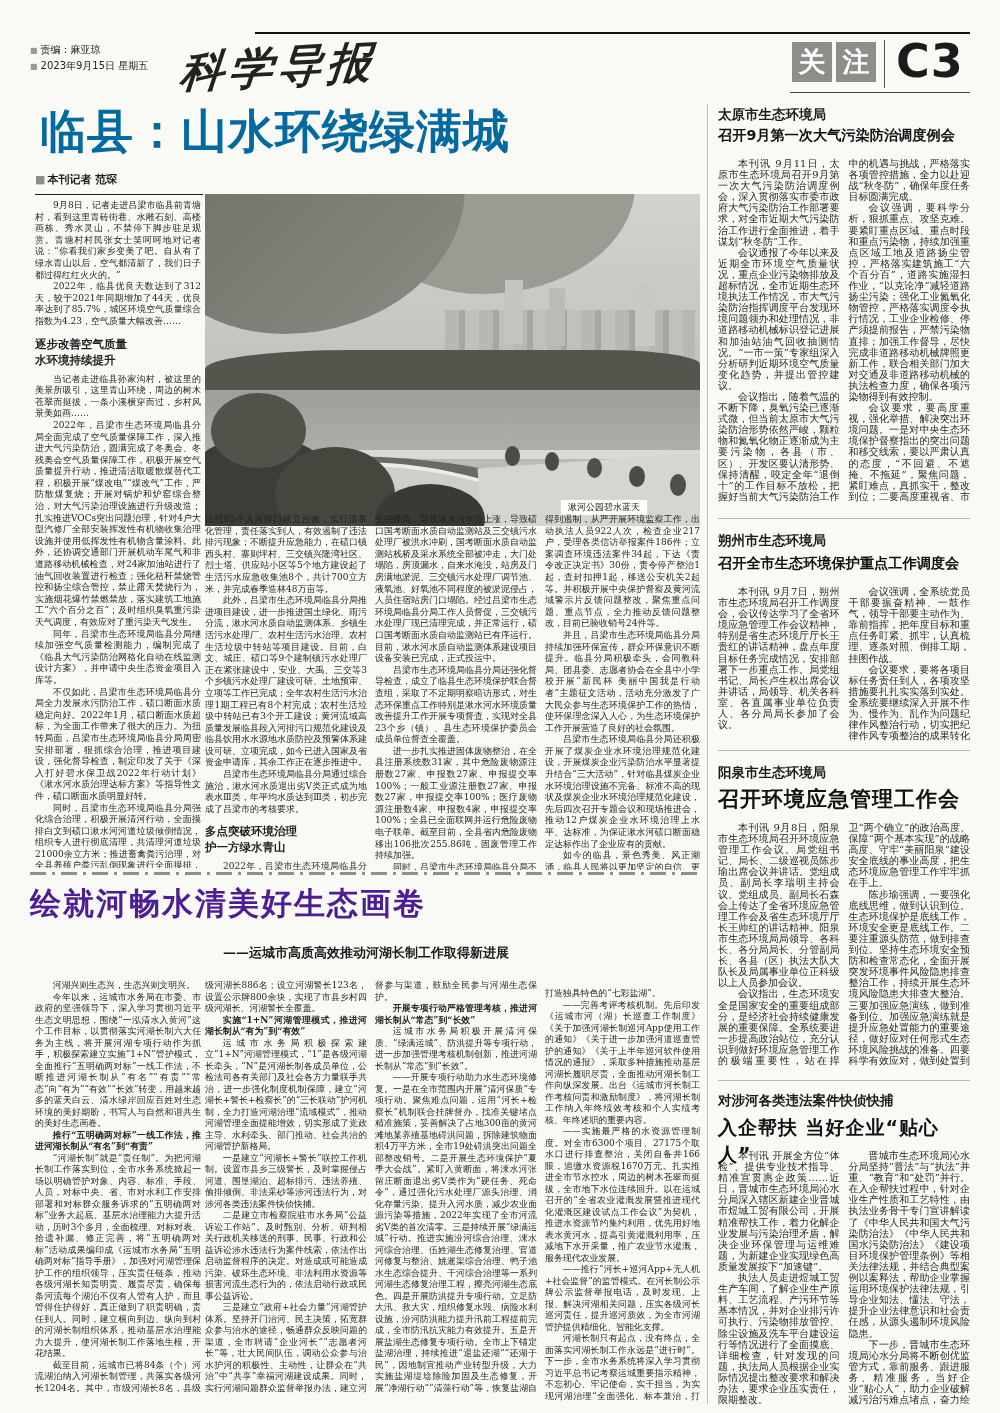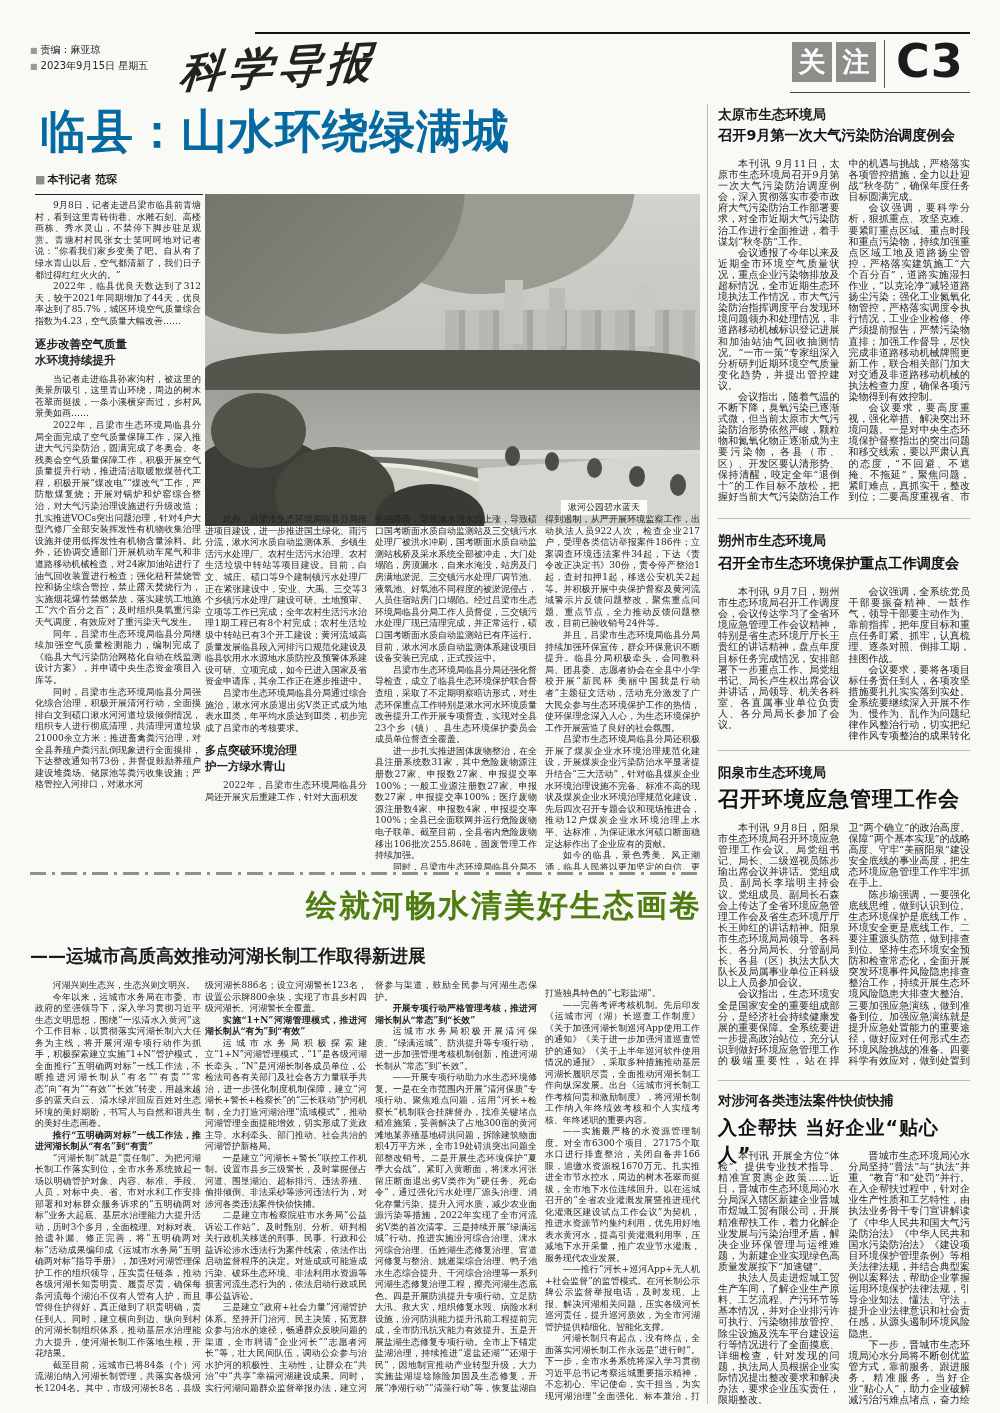--- a/index.html
+++ b/index.html
@@ -83,24 +83,24 @@
   .ph-bush4{left:170px;bottom:-28px;width:110px;height:70px;background:#3a3a34;border-radius:50%;}
   .ph-tr1{left:300px;top:252px;width:15px;height:20px;background:#4c4c45;border-radius:50%;}
   .ph-tr2{left:340px;top:258px;width:14px;height:19px;background:#4c4c45;border-radius:50%;}
   .ph-tr3{left:382px;top:264px;width:15px;height:20px;background:#50504a;border-radius:50%;}
   .ph-tr4{left:424px;top:272px;width:16px;height:21px;background:#4c4c45;border-radius:50%;}
   .ph-tr5{left:465px;top:280px;width:16px;height:22px;background:#50504a;border-radius:50%;}
   .photo-caption{position:absolute;right:52px;bottom:10px;background:#fefefc;
     padding:2px 7px;font-size:9px;line-height:11px;color:#222;border:1px solid #d8d8d4;}
 
   
-  .b-headline{left:30px;top:884px;width:672px;text-align:right;font-size:31px;
-    line-height:44px;font-weight:900;letter-spacing:2px;color:#4d7c0f;
-    font-family:Liberation Sans, sans-serif;}
-  .b-subtitle{left:30px;top:944px;width:672px;text-align:left;font-size:18px;
+  .b-headline{left:30px;top:884px;width:672px;text-align:left;font-size:31px;
+    line-height:44px;font-weight:900;letter-spacing:2px;color:#4c1d95;
+    font-family:Liberation Mono, monospace;}
+  .b-subtitle{left:30px;top:944px;width:672px;text-align:center;font-size:13px;
     font-weight:bold;}
   .bcol{font-size:8.9px;line-height:11.5px;}
   .bcol1{left:35px;top:980px;width:166px;height:414px;}
   .bcol2{left:205px;top:980px;width:162px;height:414px;}
   .bcol3{left:375px;top:980px;width:162px;height:414px;}
   .bcol4{left:545px;top:980px;width:155px;height:414px;margin-top:8px;}
 
   
   .r-kicker{left:718px;width:252px;font-size:13.5px;font-weight:bold;
     font-family:"DejaVu Sans","Liberation Sans",sans-serif;}
@@ -167,23 +167,25 @@
 </div>
 
 <div class="body-col mcol1">
     <p class="para">9月8日，记者走进吕梁市临县前青塘村，看到这里青砖街巷、水雕石刻、高楼画栋、秀水灵山，不禁停下脚步驻足观赏。青塘村村民张女士笑呵呵地对记者说：“你看我们家乡变美了吧。自从有了绿水青山以后，空气都清新了，我们日子都过得红红火火的。”</p>
     <p class="para">2022年，临县优良天数达到了312天，较于2021年同期增加了44天，优良率达到了85.7%，城区环境空气质量综合指数为4.23，空气质量大幅改善……</p>
     <h3 class="subhead2">逐步改善空气质量
 水环境持续提升</h3>
     <p class="para">当记者走进临县孙家沟村，被这里的美景所吸引，这里青山环绕，周边的树木苍翠而挺拔，一条小溪横穿而过，乡村风景美如画……</p>
     <p class="para">2022年，吕梁市生态环境局临县分局全面完成了空气质量保障工作，深入推进大气污染防治，圆满完成了冬奥会、冬残奥会空气质量保障工作，积极开展空气质量提升行动，推进清洁取暖散煤替代工程，积极开展“煤改电”“煤改气”工作，严防散煤复烧；开展对锅炉和炉窑综合整治，对大气污染治理设施进行升级改造；扎实推进VOCs突出问题治理，针对4户大型汽修厂全部安装挥发性有机物收集治理设施并使用低挥发性有机物含量涂料。此外，还协调交通部门开展机动车尾气和非道路移动机械检查，对24家加油站进行了油气回收装置进行检查；强化秸秆禁烧管控和扬尘综合管控，禁止露天焚烧行为，实施烟花爆竹禁燃禁放，落实建筑工地施工“六个百分之百”；及时组织臭氧重污染天气调度，有效应对了重污染天气发生。</p>
     <p class="para">同年，吕梁市生态环境局临县分局继续加强空气质量检测能力，编制完成了《临县大气污染防治网格化自动在线监测设计方案》，并申请中央生态资金项目入库等。</p>
+    <p class="para">不仅如此，吕梁市生态环境局临县分局全力发展水污防治工作，碛口断面水质稳定向好。2022年1月，碛口断面水质超标，为全面工作带来了很大的压力。为扭转局面，吕梁市生态环境局临县分局周密安排部署，狠抓综合治理，推进项目建设，强化督导检查，制定印发了关于《深入打好碧水保卫战2022年行动计划》《湫水河水质治理达标方案》等指导性文件，碛口断面水质明显好转。</p>
     <p class="para">同时，吕梁市生态环境局临县分局强化综合治理，积极开展清河行动，全面摸排白文到碛口湫水河河道垃圾倾倒情况，组织专人进行彻底清理，共清理河道垃圾21000余立方米；推进畜禽粪污治理，对全县养殖户粪污乱倒现象进行全面摸排，下达整改通知书73份，并督促鼓励养殖户建设堆粪场、储尿池等粪污收集设施；严格管控入河排口，对湫水河</p>
   </div>
 <div class="body-col mcol2">
+    <p class="para noindent">沿线65个入河排口建立台账，实行清单化管理，责任落实到人，有效遏制了违法排污现象；不断提升应急能力，在碛口镇西头村、寨则坪村、三交镇兴隆湾社区、烈士塔、供应站小区等5个地方建设起了生活污水应急收集池8个，共计700立方米，并完成春季造林48万亩等。</p>
     <p class="para">此外，吕梁市生态环境局临县分局推进项目建设，进一步推进国土绿化、雨污分流，湫水河水质自动监测体系、乡镇生活污水处理厂、农村生活污水治理、农村生活垃圾中转站等项目建设。目前，白文、城庄、碛口等9个建制镇污水处理厂正在紧张建设中，安业、大禹、三交等3个乡镇污水处理厂建设可研、土地预审、立项等工作已完成；全年农村生活污水治理1期工程已有8个村完成；农村生活垃圾中转站已有3个开工建设；黄河流域高质量发展临县段入河排污口规范化建设及临县饮用水水源地水质防控及预警体系建设可研、立项完成，如今已进入国家及省资金申请库，其余工作正在逐步推进中。</p>
     <p class="para">吕梁市生态环境局临县分局通过综合施治，湫水河水质退出劣Ⅴ类正式成为地表水Ⅲ类，年平均水质达到Ⅲ类，初步完成了吕梁市的考核要求。</p>
     <h3 class="subhead2">多点突破环境治理
 护一方绿水青山</h3>
     <p class="para">2022年，吕梁市生态环境局临县分局还开展灾后重建工作，针对大面积发</p>
   </div>
 <div class="body-col mcol3">
     <p class="para noindent">生强降雨，导致湫水河水位上涨，导致碛口国考断面水质自动监测站及三交镇污水处理厂被洪水冲刷，国考断面水质自动监测站栈桥及采水系统全部被冲走，大门处塌陷，房顶漏水，自来水淹没，站房及门房满地淤泥、三交镇污水处理厂调节池、液氧池、好氧池不同程度的被淤泥侵占，人员住宿站房门口塌陷。经过吕梁市生态环境局临县分局工作人员督促，三交镇污水处理厂现已清理完成，并正常运行，碛口国考断面水质自动监测站已有序运行。目前，湫水河水质自动监测体系建设项目设备安装已完成，正式投运中。</p>
     <p class="para">吕梁市生态环境局临县分局还强化督导检查，成立了临县生态环境保护联合督查组，采取了不定期明察暗访形式，对生态环保重点工作特别是湫水河水环境质量改善提升工作开展专项督查，实现对全县23个乡（镇）、县生态环境保护委员会成员单位督查全覆盖。</p>
     <p class="para">进一步扎实推进固体废物整治，在全县注册系统数31家，其中危险废物源注册数27家、申报数27家、申报提交率100%；一般工业源注册数27家、申报数27家，申报提交率100%；医疗废物源注册数4家、申报数4家，申报提交率100%；全县已全面联网并运行危险废物电子联单。截至目前，全县省内危险废物移出106批次255.86吨，固废管理工作持续加强。</p>

